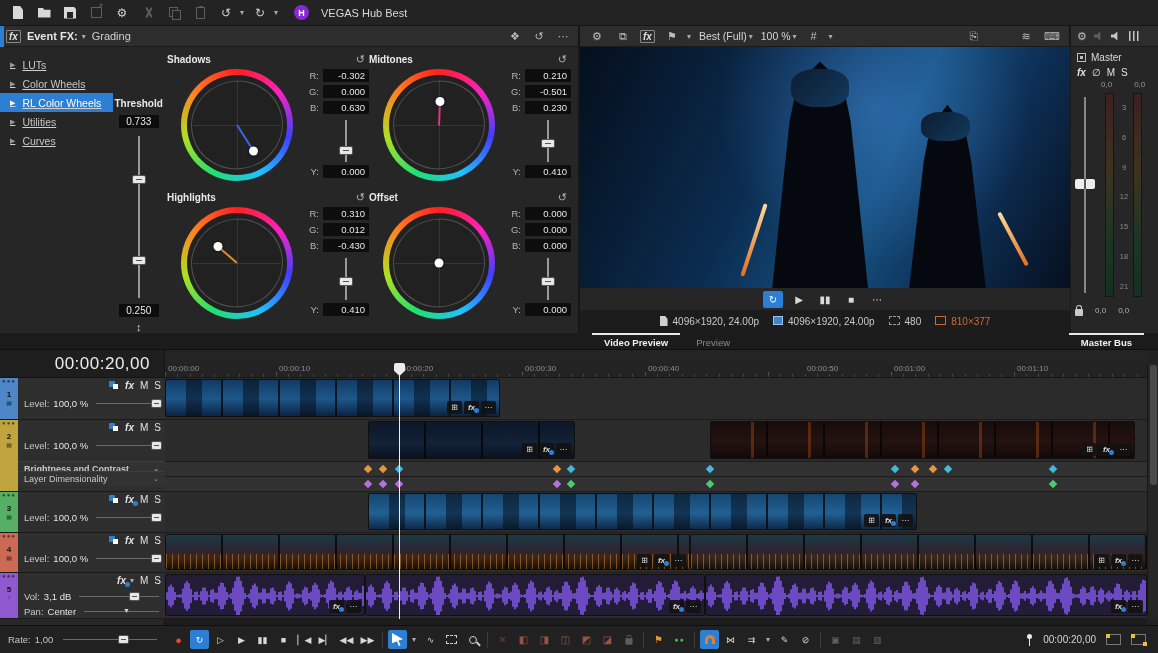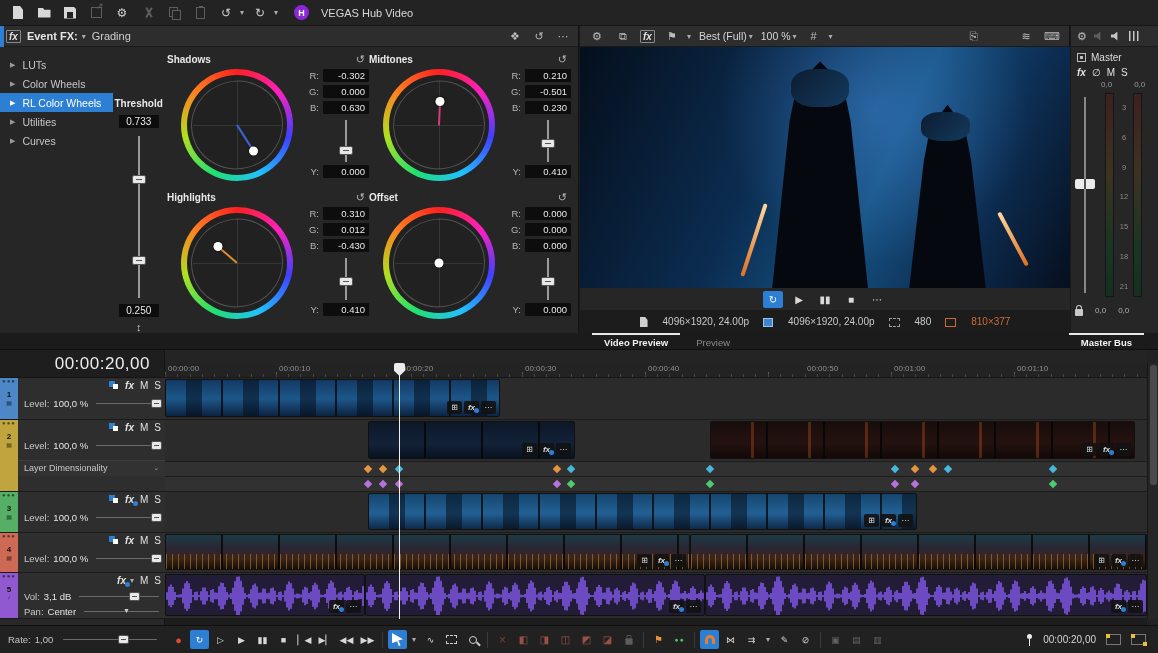--- a/index.html
+++ b/index.html
@@ -34,21 +34,21 @@
   #panel-left { position:absolute; left:0; top:0; width:579px; height:307px; background:#262626; border-right:1px solid #141414; }
   .phead { height:21px; background:#2d2d2d; border-bottom:1px solid #1a1a1a; display:flex; align-items:center; padding:0 6px; gap:6px; font-size:11px; }
   #efx-accent { position:absolute; left:0; top:0; width:4px; height:21px; background:#2d7fd3; }
   .fx-ic { font-style:italic; font-weight:bold; font-size:10px; color:#dedede; border:1px solid #888; padding:0 2px; border-radius:1px; }
   .phead .lbl { color:#e6e6e6; font-weight:bold; font-size:11px; }
   .phead .plain { color:#cfcfcf; font-size:11px; }
   .spring { flex:1; }
   .hicon { color:#bdbdbd; font-size:11px; width:18px; text-align:center; }
 
   #cg-body { position:absolute; left:0; top:21px; width:579px; height:286px; display:flex; }
-  #cg-sidebar { width:120px; padding-top:8px; }
+  #cg-sidebar { width:120px; padding-top:8px;text-decoration:underline; }
   .side-item { height:19px; display:flex; align-items:center; gap:7px; padding-left:10px; font-size:10.5px; color:#c7c7c7; cursor:default; }
   .side-item .arr { font-size:7px; color:#9a9a9a; }
   .side-item.sel { background:#2d7fd3; color:#fff; }
   .side-item.sel .arr { color:#fff; }
 
   #threshold-col { width:56px; display:flex; flex-direction:column; align-items:center; padding-top:6px;margin-top:45px; }
   #threshold-col .tlabel { font-size:10px; font-weight:bold; color:#e8e8e8; align-self:flex-start; margin-left:2px; }
   .valbox { background:#0d0d0d; color:#e8e8e8; font-size:10px; padding:1px 5px; border-radius:1px; margin-top:6px; min-width:40px; text-align:center; }
   .vtrack { position:relative; width:2px; background:#9a9a9a; }
   #th-track { height:168px; margin-top:8px; }
@@ -92,21 +92,21 @@
   .visor { position:absolute; border-radius:40%; background:linear-gradient(135deg,#0c1c30,#143a5e); }
   #visor-left { left:43%; top:9%; width:12%; height:16%; }
   #visor-right { left:69.5%; top:27%; width:10%; height:12%; }
   .stick { position:absolute; background:linear-gradient(#ffd9a0,#e07020); border-radius:2px; }
   #stick-left { left:35%; bottom:4%; width:4px; height:76px; transform:rotate(18deg); }
   #stick-right { left:88%; bottom:8%; width:4px; height:60px; transform:rotate(-28deg); }
   #pv-transport { position:absolute; left:0; top:262px; width:490px; height:22px; background:#262626; display:flex; align-items:center; justify-content:center; gap:6px; }
   .pvt { width:20px; height:17px; display:flex; align-items:center; justify-content:center; font-size:10px; color:#dadada; border-radius:2px; }
   .pvt.on { background:#2d7fd3; color:#fff; }
   #pv-status { position:absolute; left:0; top:284px; width:490px; height:23px; background:#1c1c1c; display:flex; align-items:center; justify-content:center; gap:14px; font-size:10px; color:#c9c9c9; }
-  .st-item { display:flex; align-items:flex-end; gap:15px; }
+  .st-item { display:flex; align-items:flex-start; gap:5px; }
   .ic-mini-doc { width:8px; height:10px; background:#d0d0d0; clip-path:polygon(0 0,70% 0,100% 30%,100% 100%,0 100%); }
   .ic-blue-sq { width:10px; height:9px; background:#3d85d0; border:1px solid #9cc4ea; }
   .ic-dash-sq { width:11px; height:9px; border:1px dashed #9a9a9a; }
   .ic-corner-sq { width:11px; height:9px; border:1px solid #c86a38; }
   .orange-text { color:#cf6a38; }
 
   
   #panel-right { position:absolute; left:1071px; top:0; width:87px; height:307px; background:#262626; }
   #ms-toolbar { height:21px; background:#2d2d2d; border-bottom:1px solid #1a1a1a; display:flex; align-items:center; gap:7px; padding:0 6px; }
   .spk { width:10px; height:9px; background:#c5c5c5; clip-path:polygon(0 33%,30% 33%,65% 0,65% 100%,30% 67%,0 67%); }
@@ -259,21 +259,21 @@
     </div>
   <div class="mbtn">
       <span class="glyph">↺</span>
     </div>
   <span class="caret">▾</span>
   <div class="mbtn">
       <span class="glyph">↻</span>
     </div>
   <span class="caret">▾</span>
   <div id="hub-logo">H</div>
-  <span id="hub-login">VEGAS Hub Video</span>
+  <span id="hub-login">VEGAS Hub Best</span>
 </div>
 
 <div id="main">
 
   <div id="panel-left">
     <div class="phead" style="position:relative;">
       <div id="efx-accent"></div>
       <span class="fx-ic">fx</span>
       <span class="lbl">Event FX:</span>
       <span class="caret">▾</span>
@@ -626,21 +626,21 @@
             <span>Level:</span>
             <span class="v">100,0 %</span>
             <div class="htrack">
               <span class="hhandle" style="left: 88%;"></span>
             </div>
           </div>
           <div class="plugrow" style="bottom: 15px; left: 0px; font-weight: bold;">
             <span>Brightness and Contrast</span>
             <span class="cv">⌄</span>
           </div>
-          <div class="plugrow" style="bottom: 16px; left: 0px;">
+          <div class="plugrow" style="bottom: 5px; left: 0px;">
             <span>Layer Dimensionality</span>
             <span class="cv">⌄</span>
           </div>
         </div>
       </div>
       <div class="thead" style="top: 142px; height: 41px;">
         <div class="strip" style="background: rgb(85, 176, 101);">
           <span class="dots">●●●</span>
           <span class="tnum">3</span>
           <span class="ticn">▦</span>

